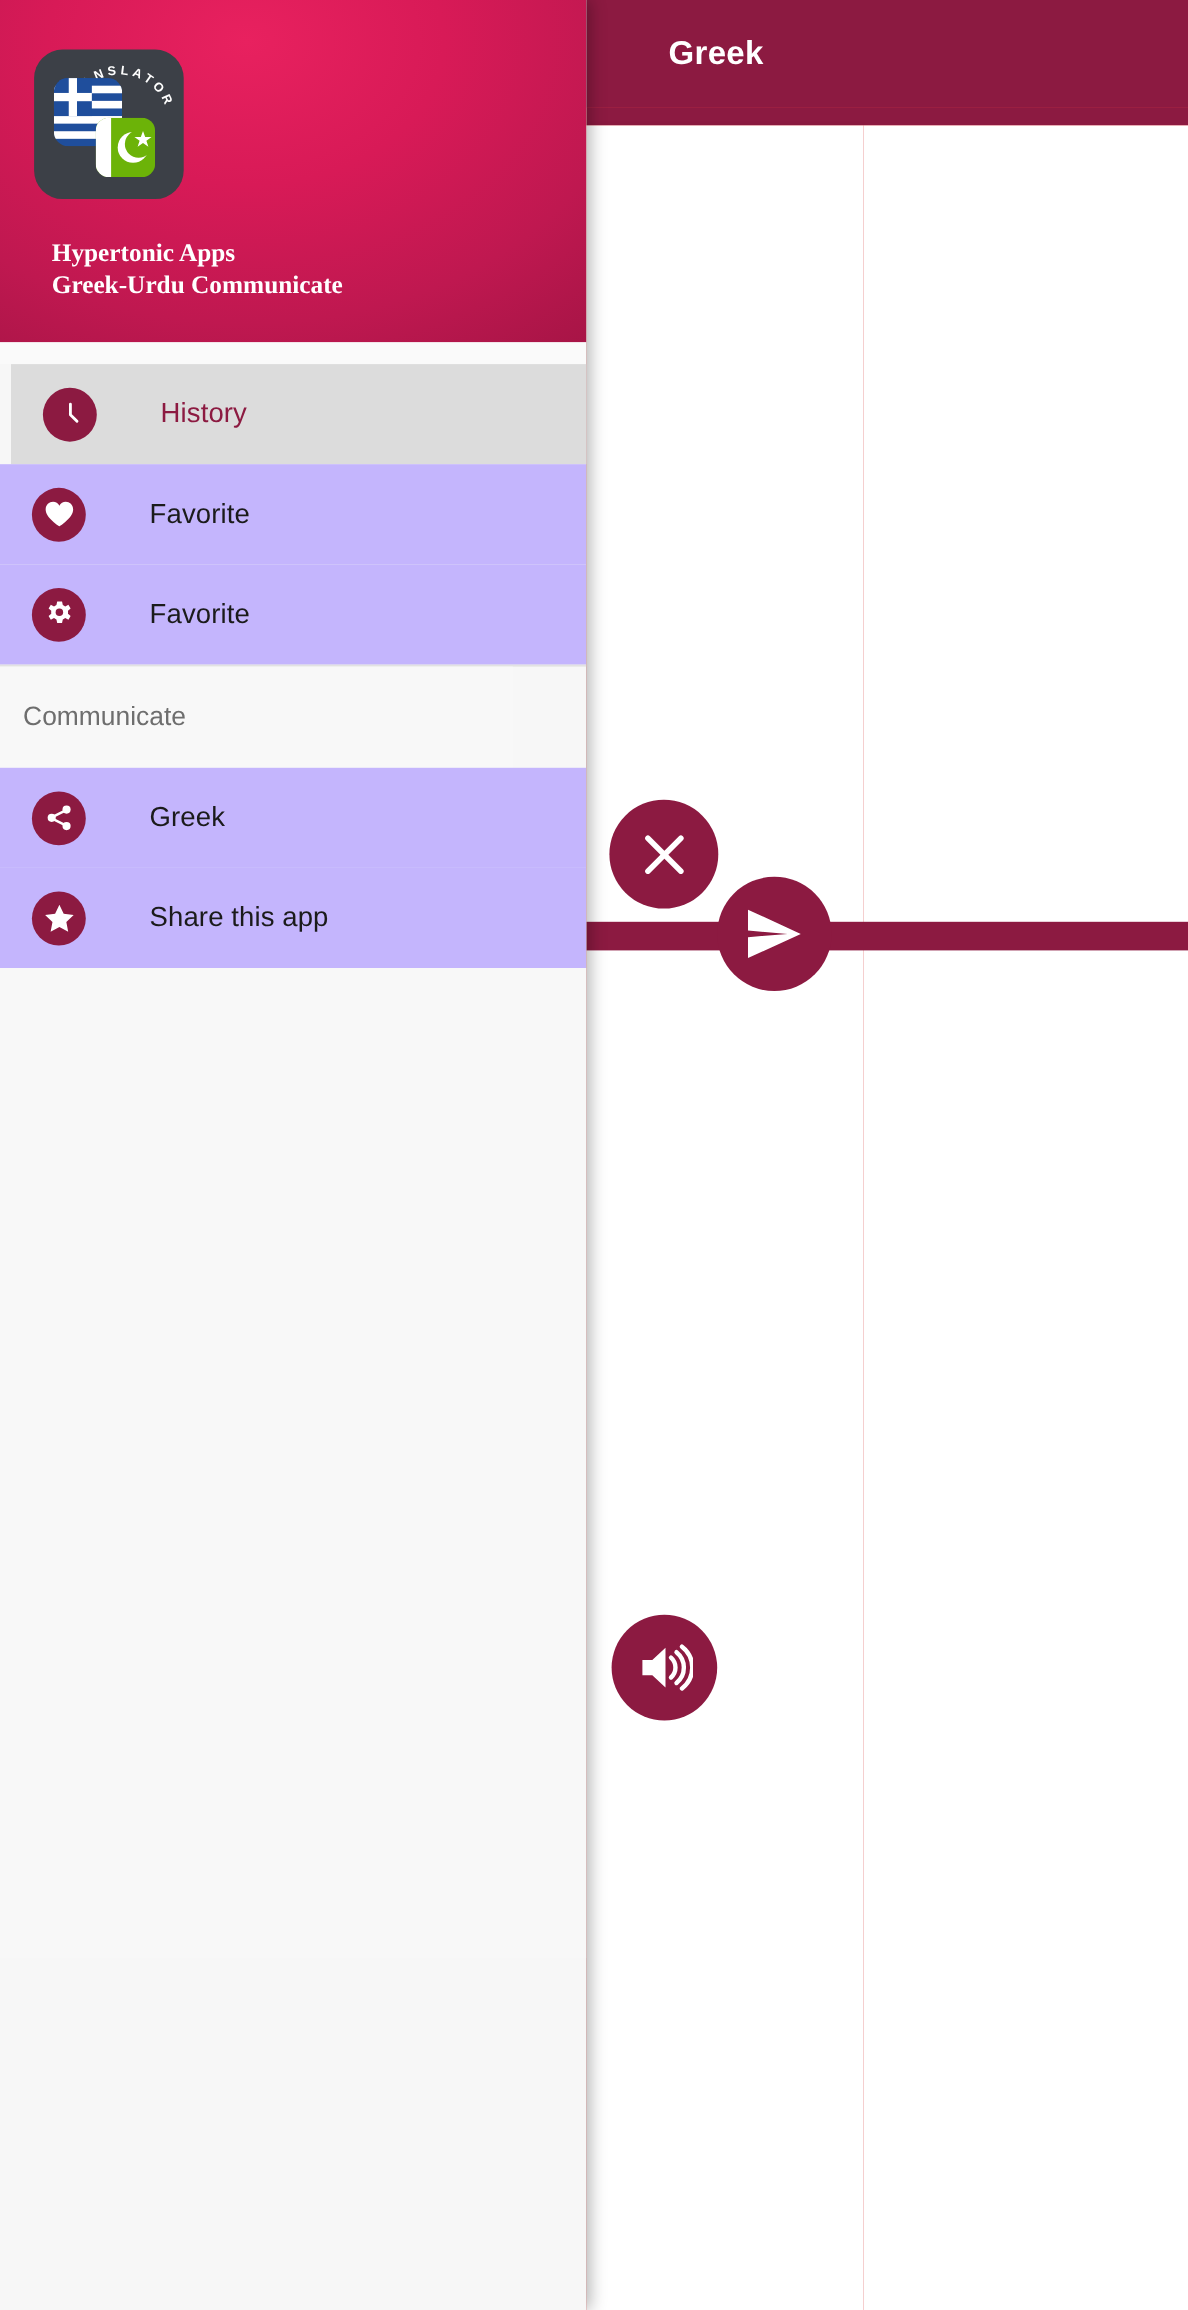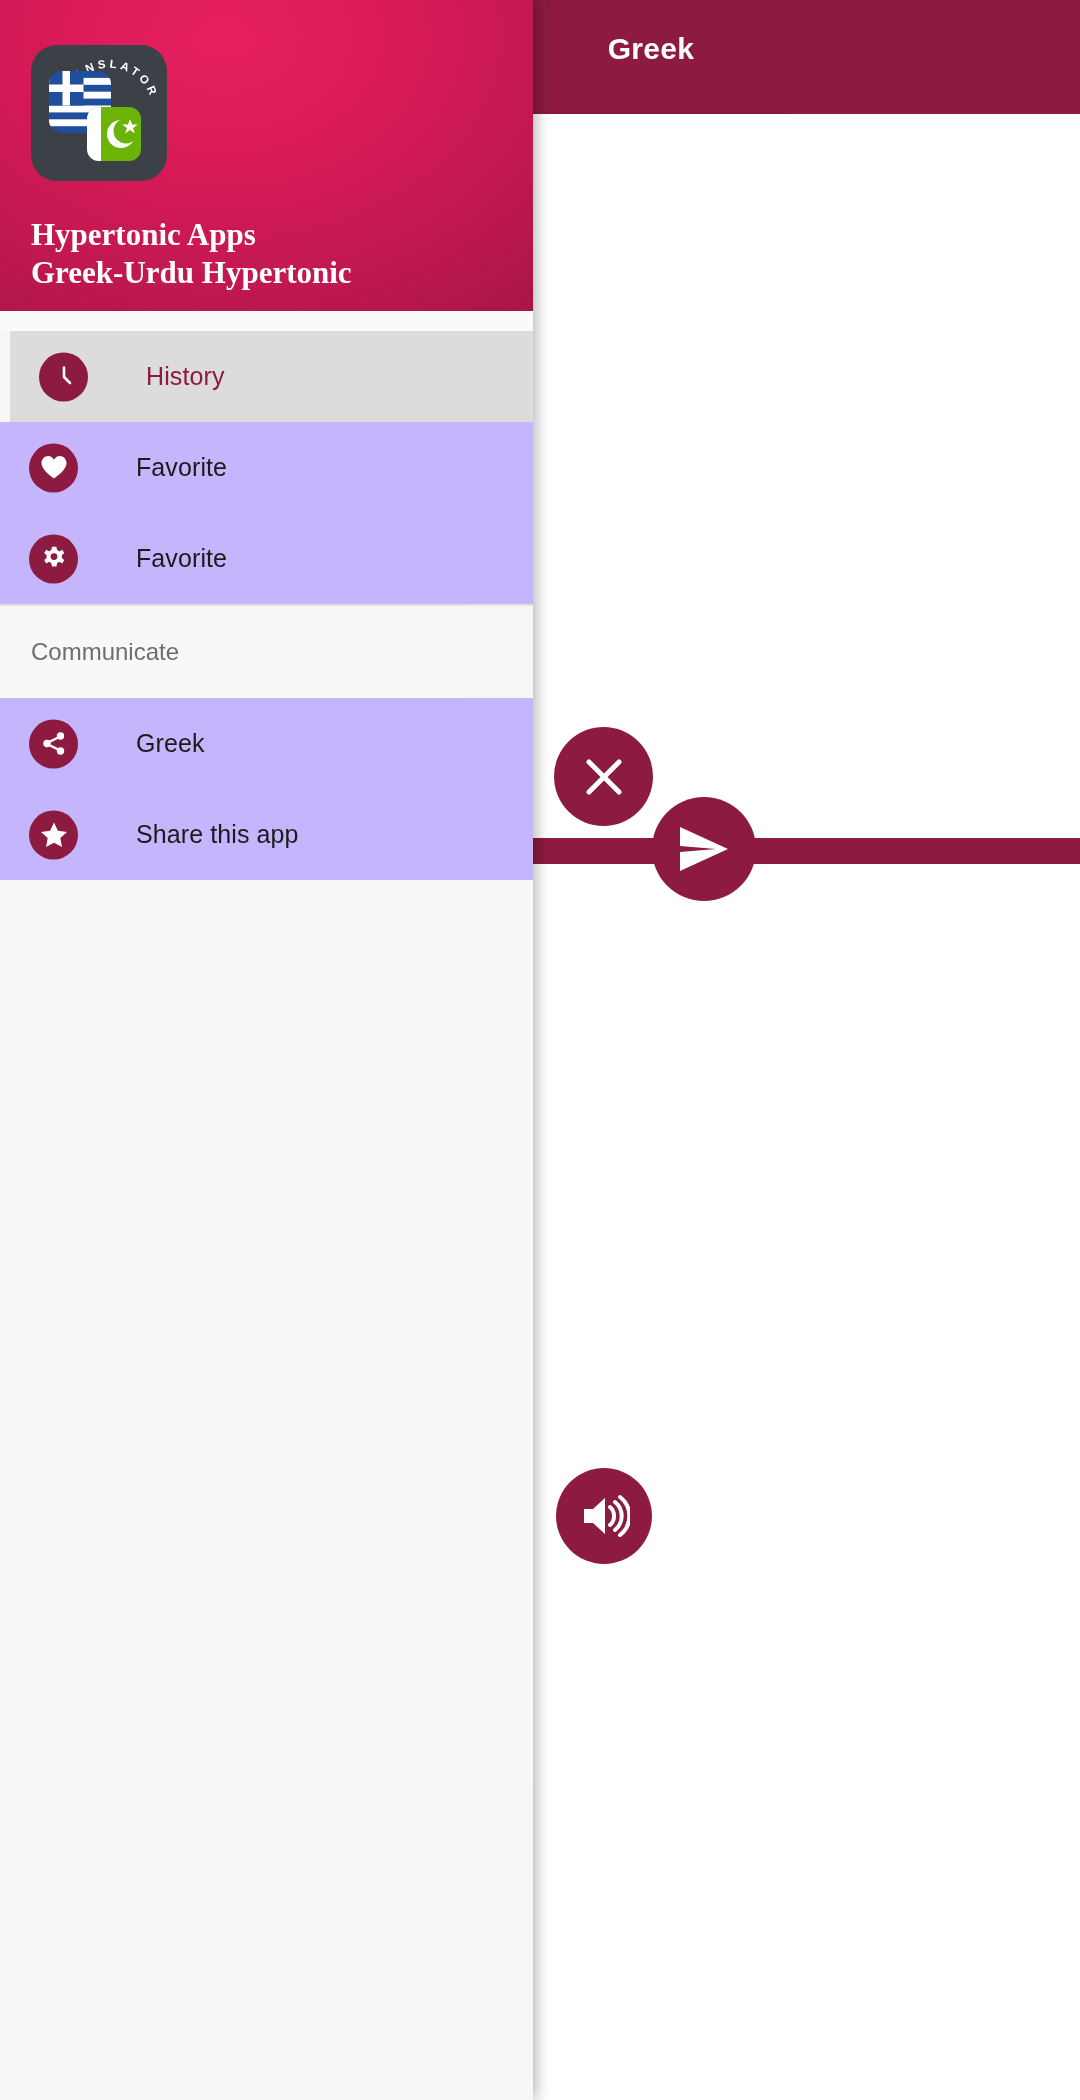--- a/index.html
+++ b/index.html
@@ -85,24 +85,24 @@
     overflow:hidden;
   }
 
   #app-logo {
     position:absolute; left:31px; top:45px; width:136px; height:136px;
     background:#3c4047; border-radius:26px; overflow:hidden;
   }
   #app-logo svg { display:block; }
 
   #drawer-title {
-    position:absolute; left:31px; top:216px; width:470px;
+    position:absolute; left:47px; top:216px; width:470px;
     color:#ffffff;
     font-family:"Liberation Serif", serif;
-    font-weight:bold; font-size:31px; line-height:1.24;
+    font-weight:bold; font-size:23px; line-height:1.24;
   }
   #drawer-title .line { display:block; white-space:nowrap; }
 
   #header-gap {
     width:533px; height:20px; background:#fafafa;
   }
 
   
   .menu-item {
     position:relative; width:533px; height:91px;
@@ -121,21 +121,21 @@
     font-size:25px; color:#1b1b1b; letter-spacing:.1px;
   }
   .menu-item.selected .menu-label { color:#8c1a41; }
 
   .section-divider {
     width:533px; height:2px; background:#e2e2e2;
   }
   .section-title {
     width:466px; height:92px;
     display:flex; align-items:center;
-    padding-left:31px;
+    padding-left:21px;
     color:#6e6e6e; font-size:24px;
     background:#f8f8f8;
   }
   #drawer-filler { width:533px; height:900px; background:#f8f8f8; }
 </style>
 </head>
 <body>
 
 <div id="screen">
 
@@ -215,21 +215,21 @@
               <circle cx="90" cy="89" r="14" fill="#ffffff"></circle>
               <circle cx="95" cy="86" r="12.5" fill="#6cb308"></circle>
               <polygon points="99,74 101,79.5 106.8,79.5 102.1,82.9 103.9,88.4 99,85 94.1,88.4 95.9,82.9 91.2,79.5 97,79.5" fill="#ffffff"></polygon>
             </g>
           </g>
         </svg>
       </div>
 
       <div id="drawer-title">
         <span class="line">Hypertonic Apps</span>
-        <span class="line">Greek-Urdu Hypertonic</span>
+        <span class="line">Greek-Urdu Communicate</span>
       </div>
     </div>
 
     <div id="header-gap"></div>
 
     <div class="menu-item selected">
       <span class="menu-icon">
         <svg width="30" height="30" viewBox="0 0 30 30">
           <path d="M15 6 V15.5 L21 21.5" stroke="#ffffff" stroke-width="2.6" fill="none" stroke-linecap="round" stroke-linejoin="round"></path>
         </svg>

